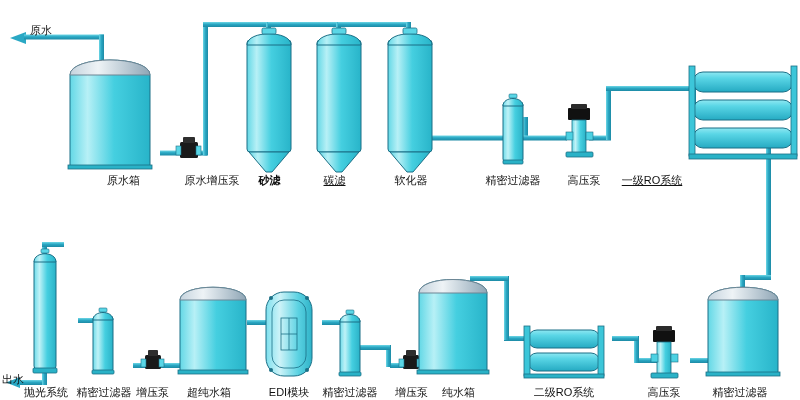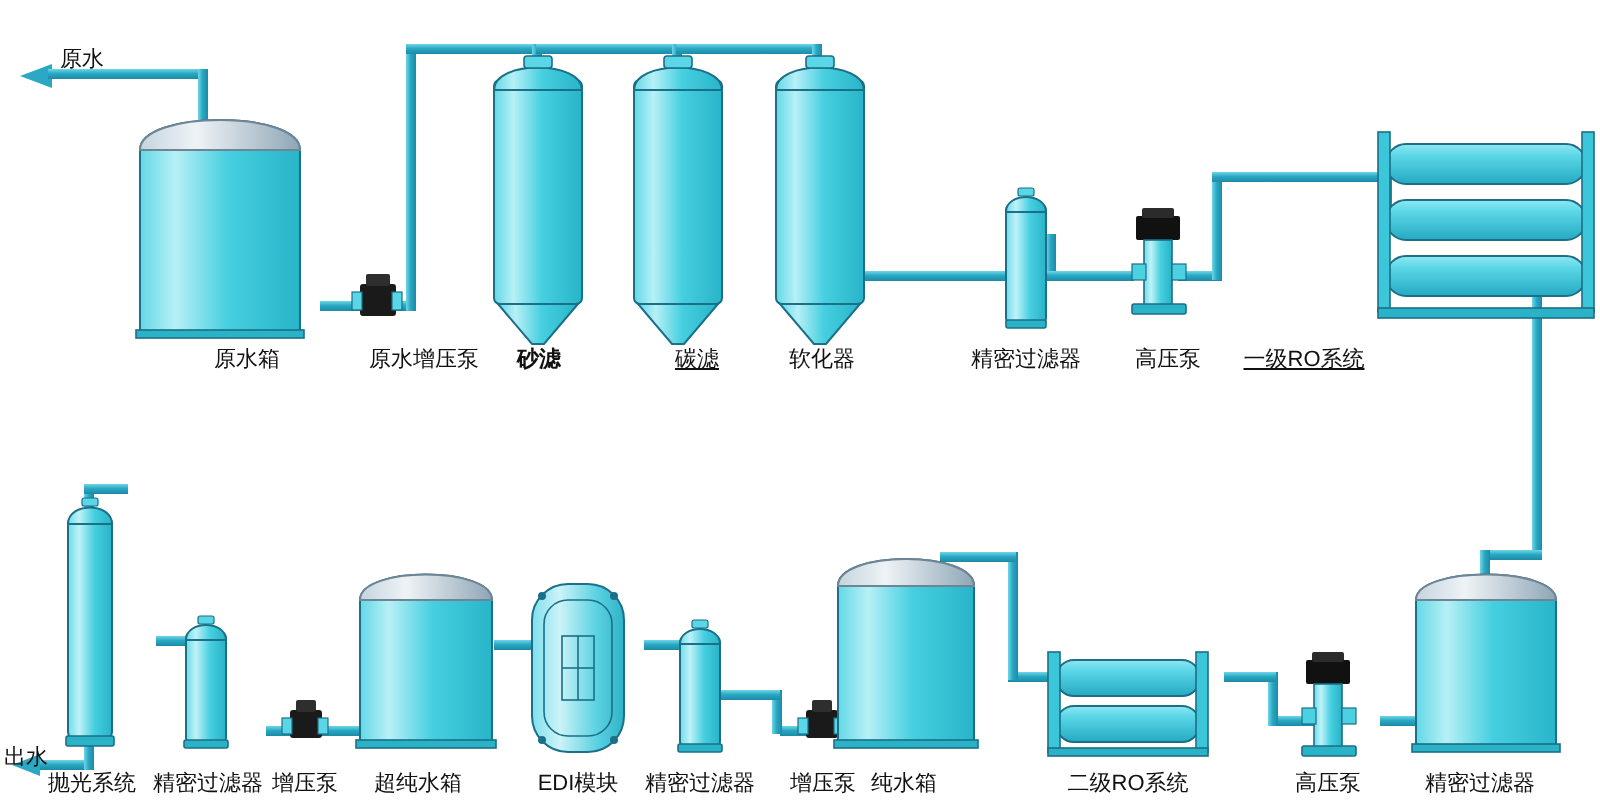--- a/index.html
+++ b/index.html
@@ -286,31 +286,31 @@
       <rect x="706" y="372" width="74" height="4" fill="#2ab2c7" stroke="#1b6f86" stroke-width="0.8"></rect>
     </g>
   </svg>
 
   <div class="lbl" style="left:30px;top:24px;">原水</div>
   <div class="lbl" style="left:2px;top:374px;font-family:Liberation Mono, monospace;">出水</div>
 
   <div class="lbl" style="left:82px;top:174px;width:58px;text-align:right;">原水箱</div>
   <div class="lbl" style="left:155px;top:174px;width:68px;margin-left:23px;">原水增压泵</div>
   <div class="lbl" style="left:247px;top:174px;width:45px;font-weight:bold;">砂滤</div>
-  <div class="lbl" style="left:326px;top:174px;width:45px;text-decoration:underline;">碳滤</div>
+  <div class="lbl" style="left:312px;top:174px;width:45px;text-decoration:underline;">碳滤</div>
   <div class="lbl" style="left:382px;top:174px;width:58px;">软化器</div>
   <div class="lbl" style="left:478px;top:174px;width:70px;">精密过滤器</div>
   <div class="lbl" style="left:559px;top:174px;width:50px;">高压泵</div>
   <div class="lbl" style="left:613px;top:174px;width:78px;text-decoration:underline;">一级RO系统</div>
 
   <div class="lbl" style="left:16px;top:386px;width:60px;">抛光系统</div>
   <div class="lbl" style="left:69px;top:386px;width:70px;">精密过滤器</div>
   <div class="lbl" style="left:130px;top:386px;width:45px;">增压泵</div>
   <div class="lbl" style="left:180px;top:386px;width:58px;">超纯水箱</div>
   <div class="lbl" style="left:261px;top:386px;width:56px;">EDI模块</div>
   <div class="lbl" style="left:315px;top:386px;width:70px;">精密过滤器</div>
   <div class="lbl" style="left:389px;top:386px;width:45px;">增压泵</div>
-  <div class="lbl" style="left:429px;top:386px;width:46px;">纯水箱</div>
+  <div class="lbl" style="left:429px;top:386px;width:46px;text-align:right;">纯水箱</div>
   <div class="lbl" style="left:525px;top:386px;width:78px;">二级RO系统</div>
   <div class="lbl" style="left:639px;top:386px;width:50px;">高压泵</div>
   <div class="lbl" style="left:698px;top:386px;width:84px;">精密过滤器</div>
 
 </div>
 
 </body></html>

